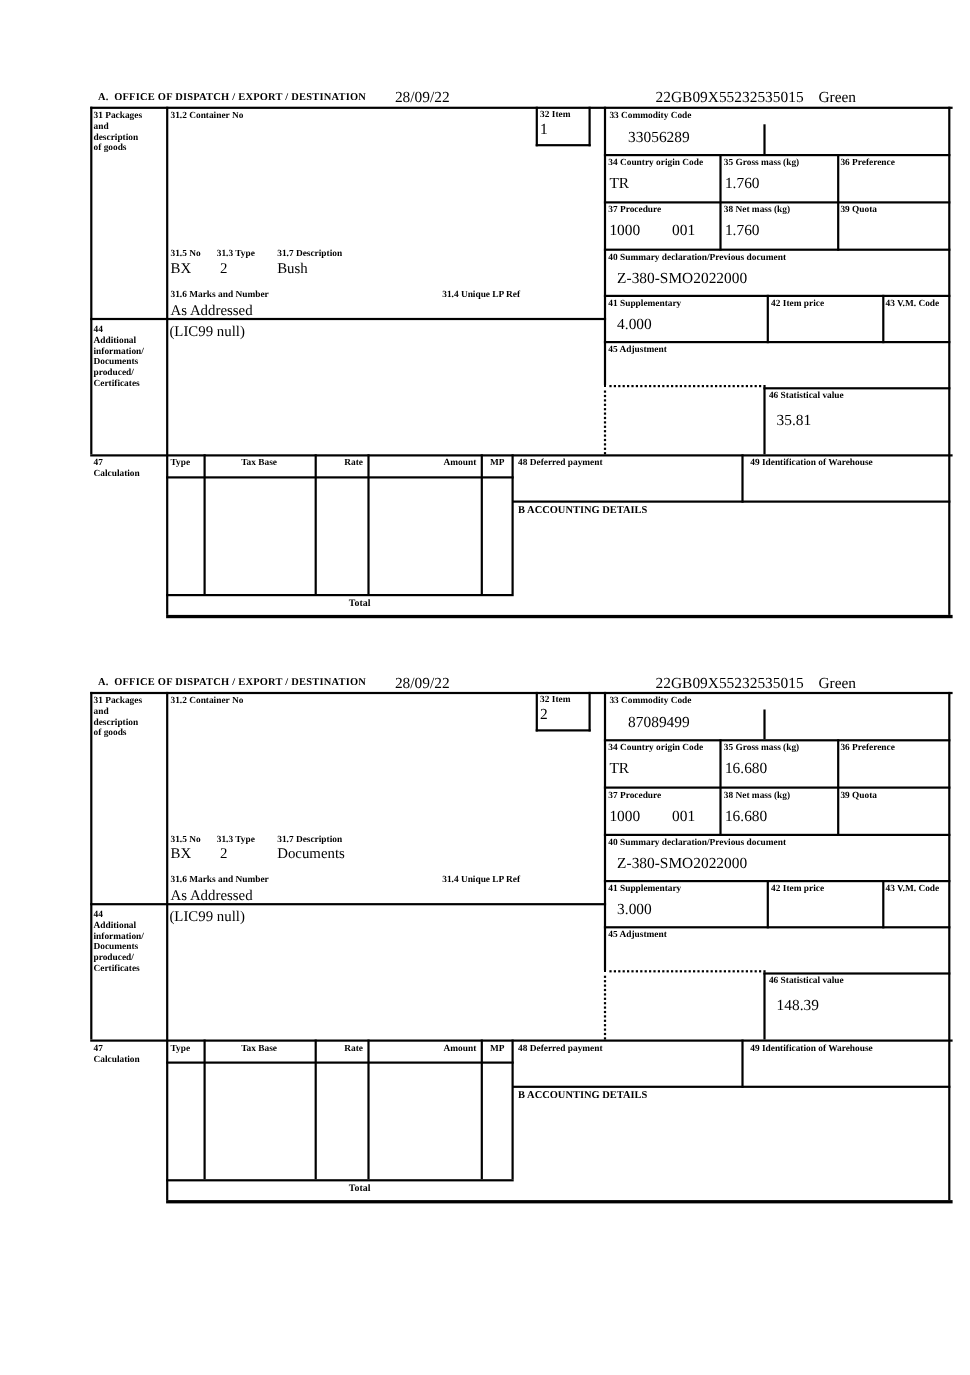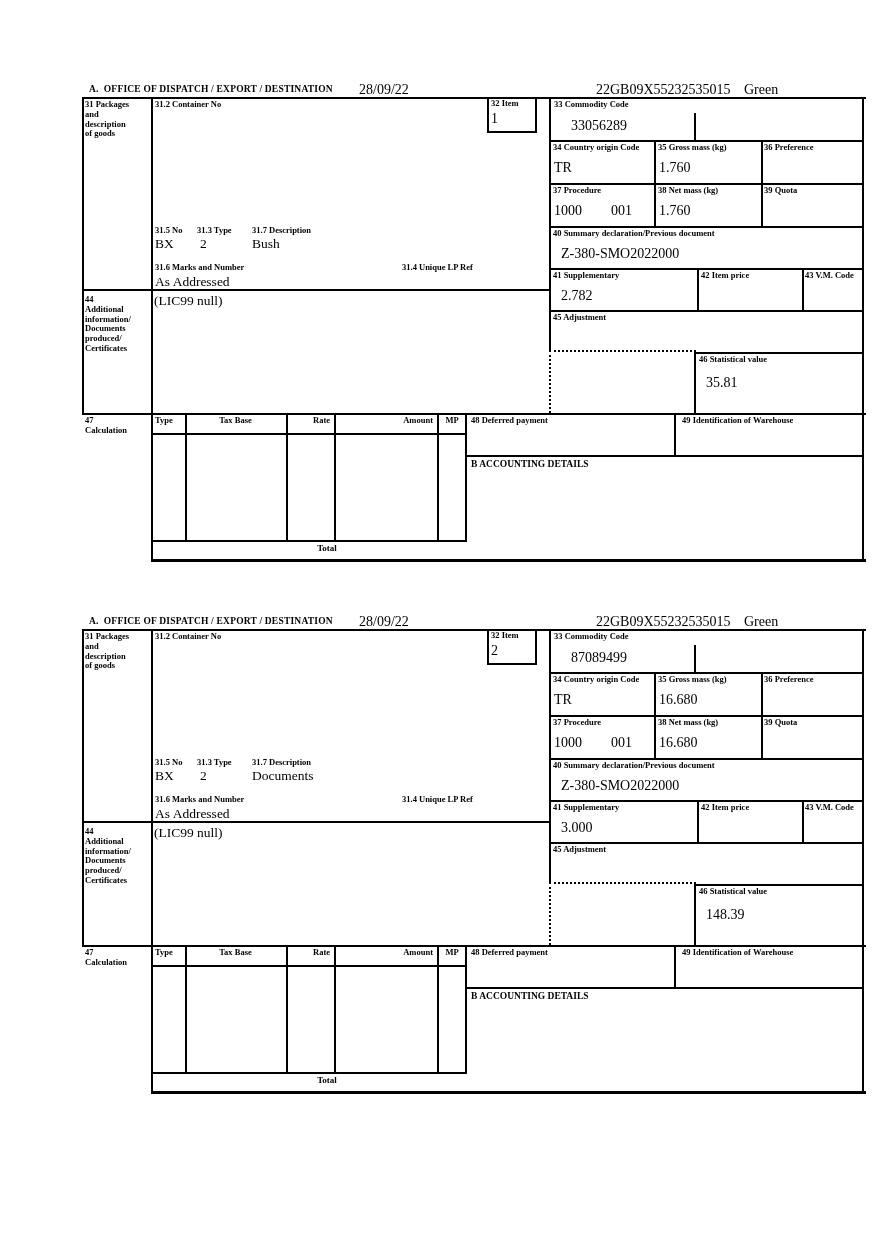--- a/index.html
+++ b/index.html
@@ -109,21 +109,21 @@
     <span class="tot" style="left:148px;top:461px;width:350px">Total</span>
 
     <span class="val" style="left:487px;top:29px">1</span>
     <span class="val" style="left:567px;top:36px">33056289</span>
     <span class="val" style="left:550px;top:78px">TR</span>
     <span class="val" style="left:655px;top:78px">1.760</span>
     <span class="val" style="left:550px;top:121px">1000</span>
     <span class="val" style="left:607px;top:121px">001</span>
     <span class="val" style="left:655px;top:121px">1.760</span>
     <span class="val" style="left:557px;top:164px">Z-380-SMO2022000</span>
-    <span class="val" style="left:557px;top:206px">2.782</span>
+    <span class="val" style="left:557px;top:206px">4.000</span>
     <span class="val" style="left:702px;top:293px">35.81</span>
     <span class="v13" style="left:151px;top:154px">BX</span>
     <span class="v13" style="left:196px;top:154px">2</span>
     <span class="v13" style="left:248px;top:154px">Bush</span>
     <span class="v13" style="left:151px;top:192px">As Addressed</span>
     <span class="v13" style="left:150px;top:211px">(LIC99 null)</span>
   </div>
 
   <div class="section" style="top: 614px;">
 

